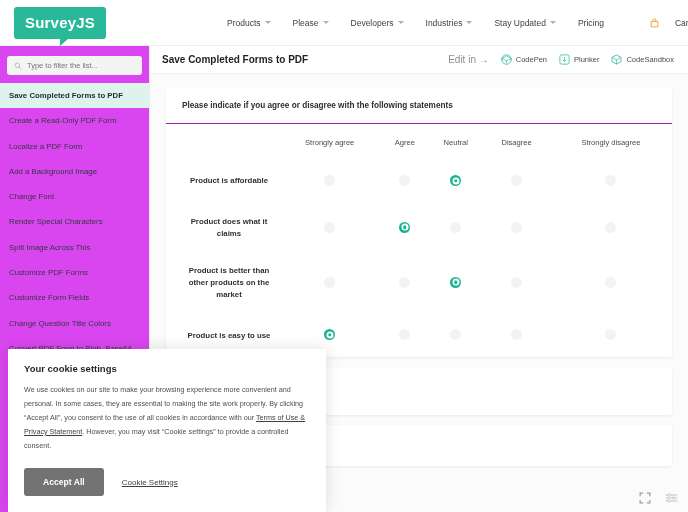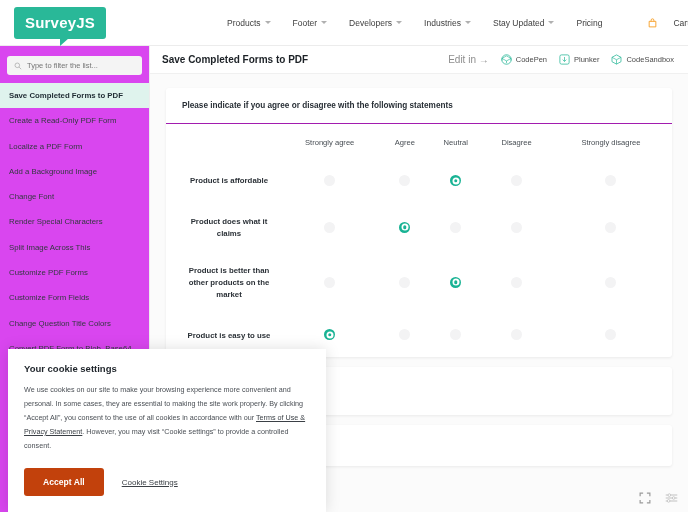--- a/index.html
+++ b/index.html
@@ -132,21 +132,21 @@
   .cookie {
     position: absolute; left: 8px; bottom: 0px; width: 318px;
     background: #ffffff; box-shadow: 0 0 14px rgba(0,0,0,.13);
     padding: 14px 16px 16px 16px;
   }
   .cookie-title { font-size: 9.5px; font-weight: bold; color: #1e242a; margin-bottom: 9px; }
   .cookie-body { font-size: 7.2px; color: #4a4f55; line-height: 1.95; }
   .cookie-body a { color: #3b4046; text-decoration: underline; }
   .cookie-actions { display:flex; align-items:center; gap: 18px; margin-top: 15px; }
   .accept-btn {
-    background: #c2410c; color:#ffffff; font-size: 8.6px; font-weight: bold;
+    background: #737373; color:#ffffff; font-size: 8.6px; font-weight: bold;
     padding: 9px 19px; border-radius: 3px; border: 0; cursor: pointer;
     font-family: "Liberation Sans", sans-serif;
   }
   .cookie-settings { font-size: 8px; color: #3b4046; text-decoration: underline; cursor:pointer; }
 </style>
 </head>
 <body>
 
 <div id="app">
 
@@ -155,21 +155,21 @@
       <div class="logo">SurveyJS</div>
       <div class="logo-tail"></div>
     </div>
 
     <div class="nav-main">
       <div class="nav-item">
         <span>Products</span>
         <i class="chev"></i>
       </div>
       <div class="nav-item">
-        <span>Footer</span>
+        <span>Please</span>
         <i class="chev"></i>
       </div>
       <div class="nav-item">
         <span>Developers</span>
         <i class="chev"></i>
       </div>
       <div class="nav-item">
         <span>Industries</span>
         <i class="chev"></i>
       </div>

